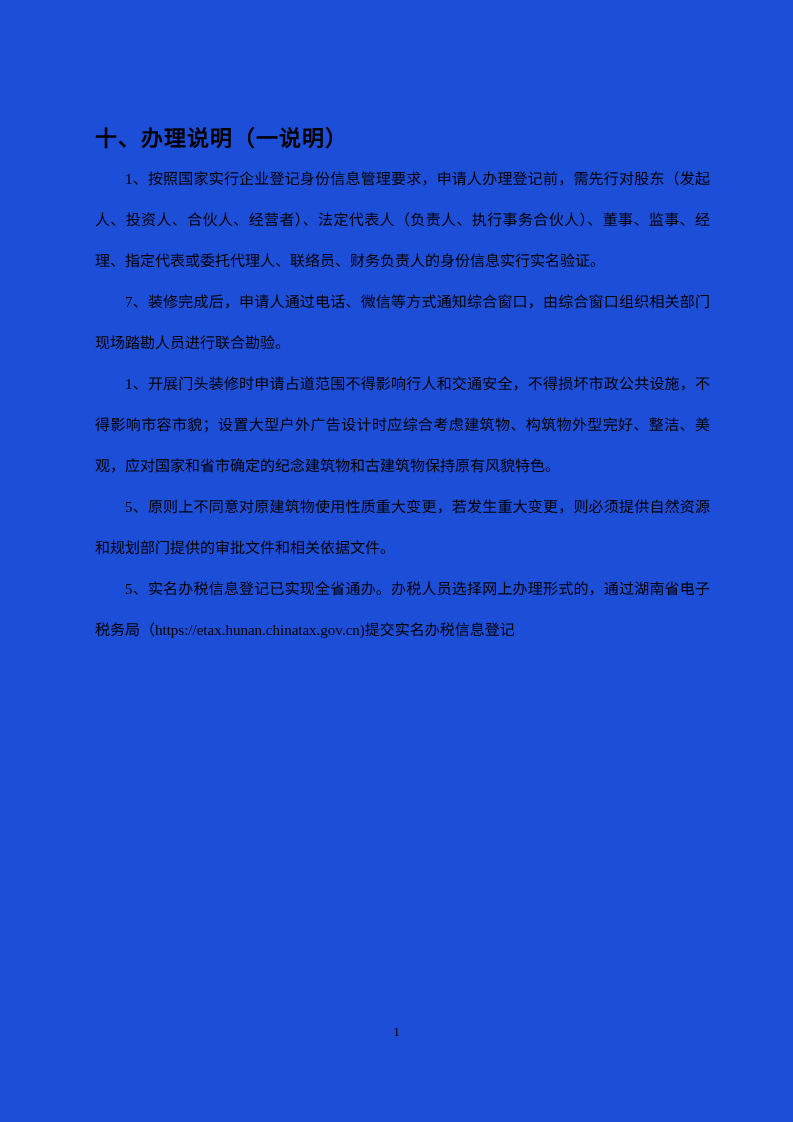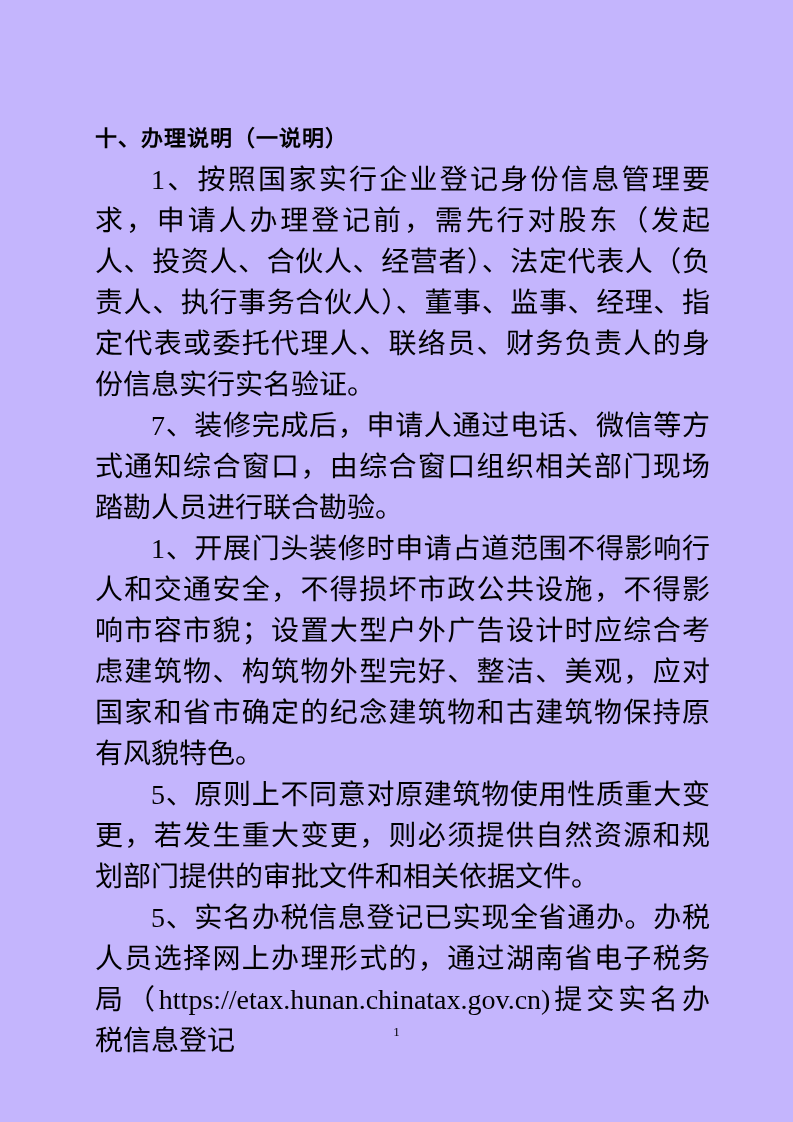--- a/index.html
+++ b/index.html
@@ -4,42 +4,42 @@
 <style>
   html, body {
     margin: 0;
     padding: 0;
     background: #ffffff;
   }
   .page {
     position: relative;
     width: 793px;
     height: 1122px;
-    background: #c4b5fd;
+    background: #1d4ed8;
     color: #000000;
     font-family: "Liberation Serif", serif;
     overflow: hidden;
     box-sizing: border-box;
   }
   .content {
     position: absolute;
     left: 95px;
     top: 118px;
     width: 615px;
   }
   .doc-heading {
     font-family: "Liberation Sans", sans-serif;
     font-size: 22px;
     font-weight: bold;
     line-height: 41px;
     margin: 0;
     letter-spacing: 1px;
   }
   .doc-paragraph {
-    font-size: 28px;
+    font-size: 15px;
     line-height: 41px;
     margin: 0;
     text-align: justify;
     text-indent: 2em;
     word-break: break-word;
   }
   .page-footer {
     position: absolute;
     left: 0;
     top: 1024px;

